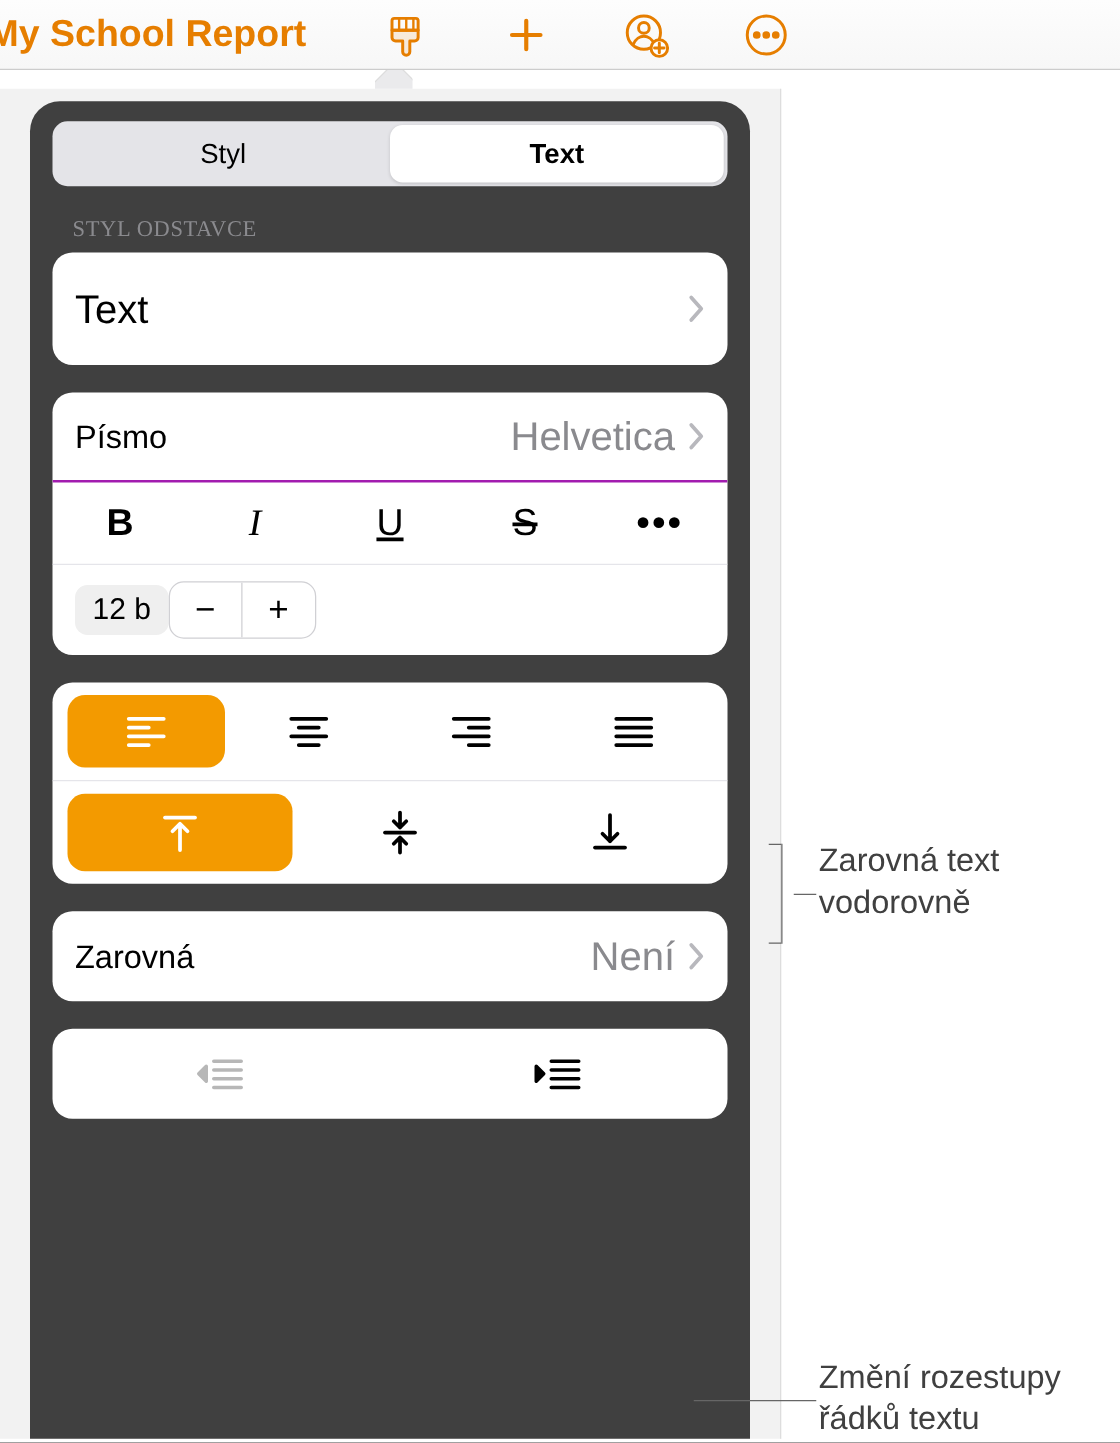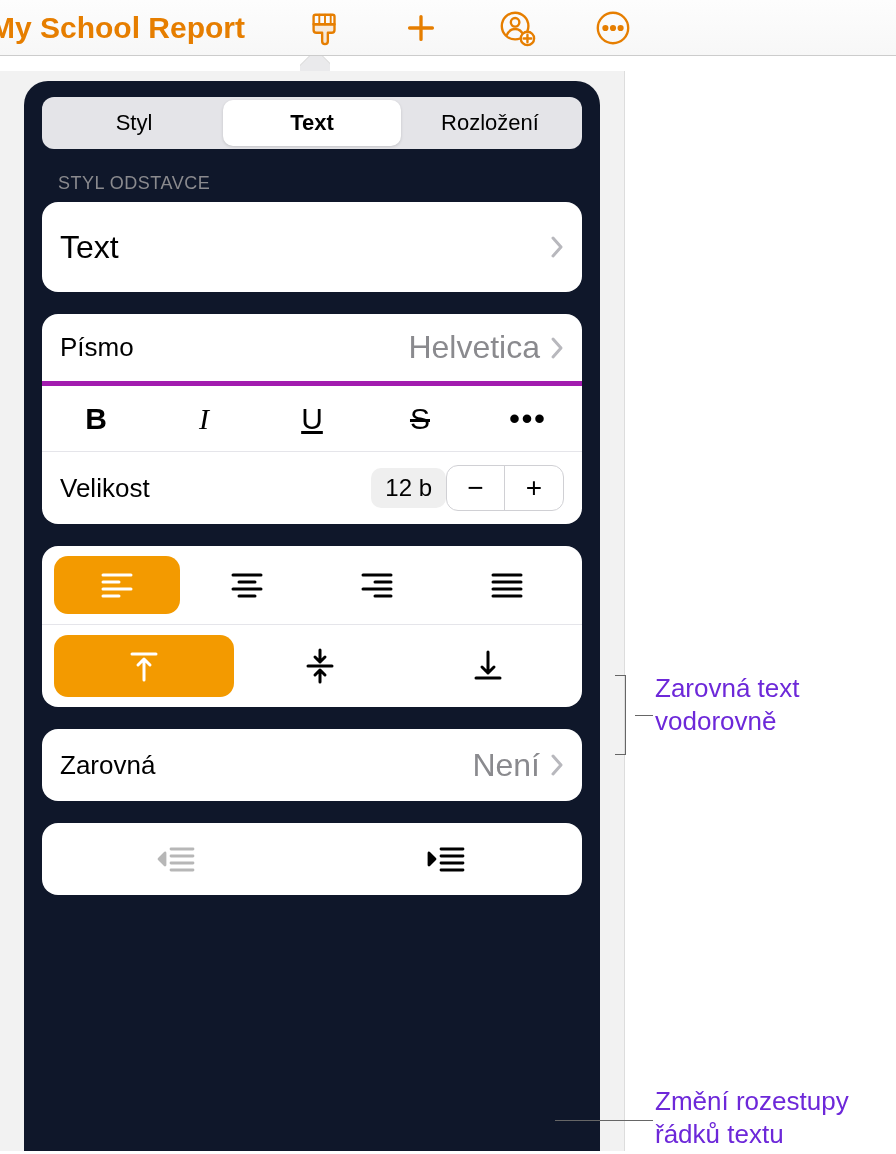--- a/index.html
+++ b/index.html
@@ -53,21 +53,21 @@
     bottom: -14px; left: 1px;
     width: 28px; height: 28px;
     background: #eaeaec;
     transform: rotate(45deg);
     border: 1px solid #ddd;
     border-radius: 6px 0 0 0;
   }
   .popover {
     position: absolute;
     top: 10px; left: 24px; right: 24px; bottom: 0;
-    background: #0f172a;
+    background: #404040;
     border-radius: 24px 24px 0 0;
     padding: 16px 18px 0;
     overflow: hidden;
   }
 
   .seg {
     display: flex;
     background: #e4e4e8;
     border-radius: 12px;
     padding: 3px;
@@ -85,34 +85,35 @@
     box-shadow: 0 1px 3px rgba(0,0,0,0.15);
     font-weight: 600;
   }
 
   .section-header {
     margin: 24px 0 8px 16px;
     font-size: 18px;
     letter-spacing: 0.5px;
     color: #8a8a8e;
     text-transform: uppercase;
+    font-family: Liberation Serif, serif;
   }
 
   .card {
     background: #fff;
     border-radius: 16px;
     overflow: hidden;
     margin-bottom: 22px;
   }
   .row {
     display: flex;
     align-items: center;
     padding: 0 18px;
     min-height: 72px;
-    border-bottom: 5px solid #a21caf;
+    border-bottom: 2px solid #a21caf;
   }
   .card .row:last-child { border-bottom: none; }
   .row-label { font-size: 26px; color: #000; flex: 1; }
   .row-value { font-size: 32px; color: #8a8a8e; margin-right: 10px; }
   .chevron { width: 14px; height: 24px; }
   .chevron svg { width: 14px; height: 24px; }
 
   .big-label { font-size: 32px; }
 
   .style-btns {
@@ -191,21 +192,21 @@
     flex: 1;
     display: flex; align-items: center; justify-content: center;
   }
   .indent-btn svg { width: 40px; height: 30px; }
   .indent-btn.disabled svg { opacity: 0.28; }
 
   
   .callout {
     position: absolute;
     font-size: 26px;
-    color: #6d28d9;
+    color: #404040;
     line-height: 1.25;
   }
   .callout .bracket {
     position: absolute;
     border-right: 1.5px solid #666;
   }
   .callout .bracket::before,
   .callout .bracket::after {
     content: "";
     position: absolute;
@@ -258,21 +259,20 @@
   </div>
 </div>
 
 <div class="popover-wrap">
   <div class="popover-arrow"></div>
   <div class="popover">
 
     <div class="seg">
       <div class="seg-item">Styl</div>
       <div class="seg-item selected">Text</div>
-      <div class="seg-item">Rozložení</div>
     </div>
 
     <div class="section-header">Styl odstavce</div>
 
     <div class="card">
       <div class="row" style="min-height:90px">
         <div class="row-label big-label">Text</div>
         <span class="chevron">
           <svg viewBox="0 0 14 24" fill="none" stroke="#b8b8bd" stroke-width="3" stroke-linecap="round" stroke-linejoin="round">
               <path d="M3 3 l8 9 l-8 9"></path>
@@ -292,21 +292,20 @@
         </span>
       </div>
       <div class="style-btns">
         <div class="sbtn bold">B</div>
         <div class="sbtn italic">I</div>
         <div class="sbtn underline">U</div>
         <div class="sbtn strike">S</div>
         <div class="sbtn more">•••</div>
       </div>
       <div class="row size-row">
-        <div class="row-label">Velikost</div>
         <div class="size-val">12 b</div>
         <div class="stepper">
           <div class="step">−</div>
           <div class="step">+</div>
         </div>
       </div>
     </div>
 
     <div class="card align-card">
       <div class="arow">

